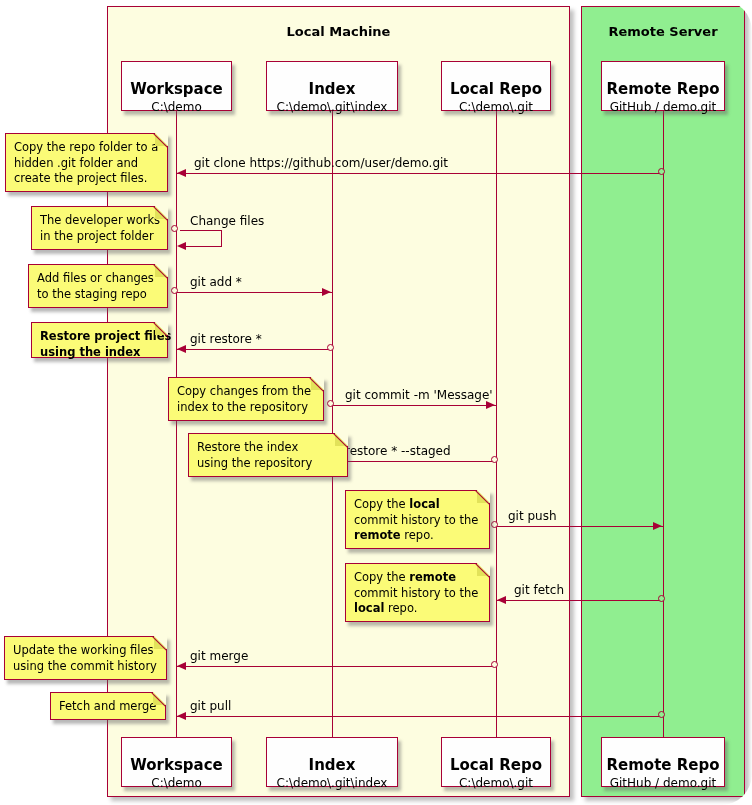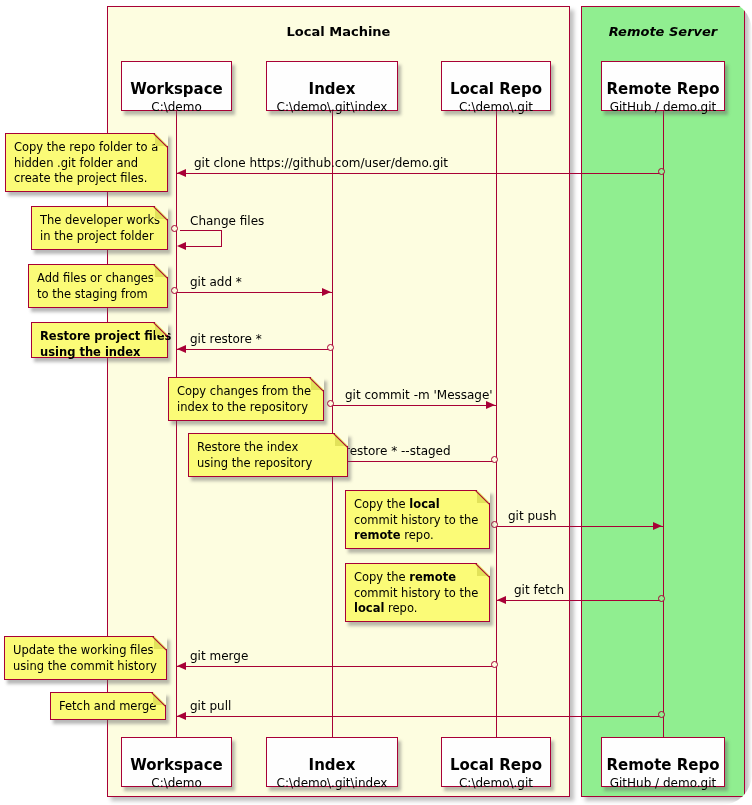--- a/index.html
+++ b/index.html
@@ -53,21 +53,21 @@
   .msg-circle.on-green{background:var(--remote-fill);}
 </style>
 </head>
 <body>
 
 <div id="stage">
 
   <div class="frame" style="left:107px;top:6px;width:463px;height:791px;background:var(--local-fill);">
     <div class="frame-title">Local Machine</div>
   </div>
-  <div class="frame" style="left:581px;top:6px;width:164px;height:791px;background:var(--remote-fill);font-style:italic;">
+  <div class="frame" style="left:581px;top:6px;width:164px;height:791px;background:var(--remote-fill);">
     <div class="frame-title">Remote Server</div>
   </div>
 
   <div class="lifeline" style="left:176px;top:111px;height:626px;"></div>
   <div class="lifeline" style="left:332px;top:111px;height:626px;"></div>
   <div class="lifeline" style="left:496px;top:111px;height:626px;"></div>
   <div class="lifeline" style="left:663px;top:111px;height:626px;"></div>
 
   <div class="participant" style="left:121px;top:61px;width:111px;">
     <div class="p-name">Workspace</div>
@@ -179,21 +179,21 @@
     <div class="note-line">The developer works</div>
     <div class="note-line">in the project folder</div>
   </div>
   <div class="note" style="left:5px;top:133px;width:163px;height:59px;">
     <div class="note-line">Copy the repo folder to a</div>
     <div class="note-line">hidden .git folder and</div>
     <div class="note-line">create the project files.</div>
   </div>
   <div class="note" style="left:28px;top:264px;width:140px;height:44px;">
     <div class="note-line">Add files or changes</div>
-    <div class="note-line">to the staging from</div>
+    <div class="note-line">to the staging repo</div>
   </div>
   <div class="note" style="left:31px;top:322px;width:137px;height:36px;font-weight:bold;">
     <div class="note-line">Restore project files</div>
     <div class="note-line">using the index</div>
   </div>
   <div class="note" style="left:168px;top:377px;width:156px;height:44px;">
     <div class="note-line">Copy changes from the</div>
     <div class="note-line">index to the repository</div>
   </div>
   <div class="note" style="left:188px;top:433px;width:160px;height:44px;">

